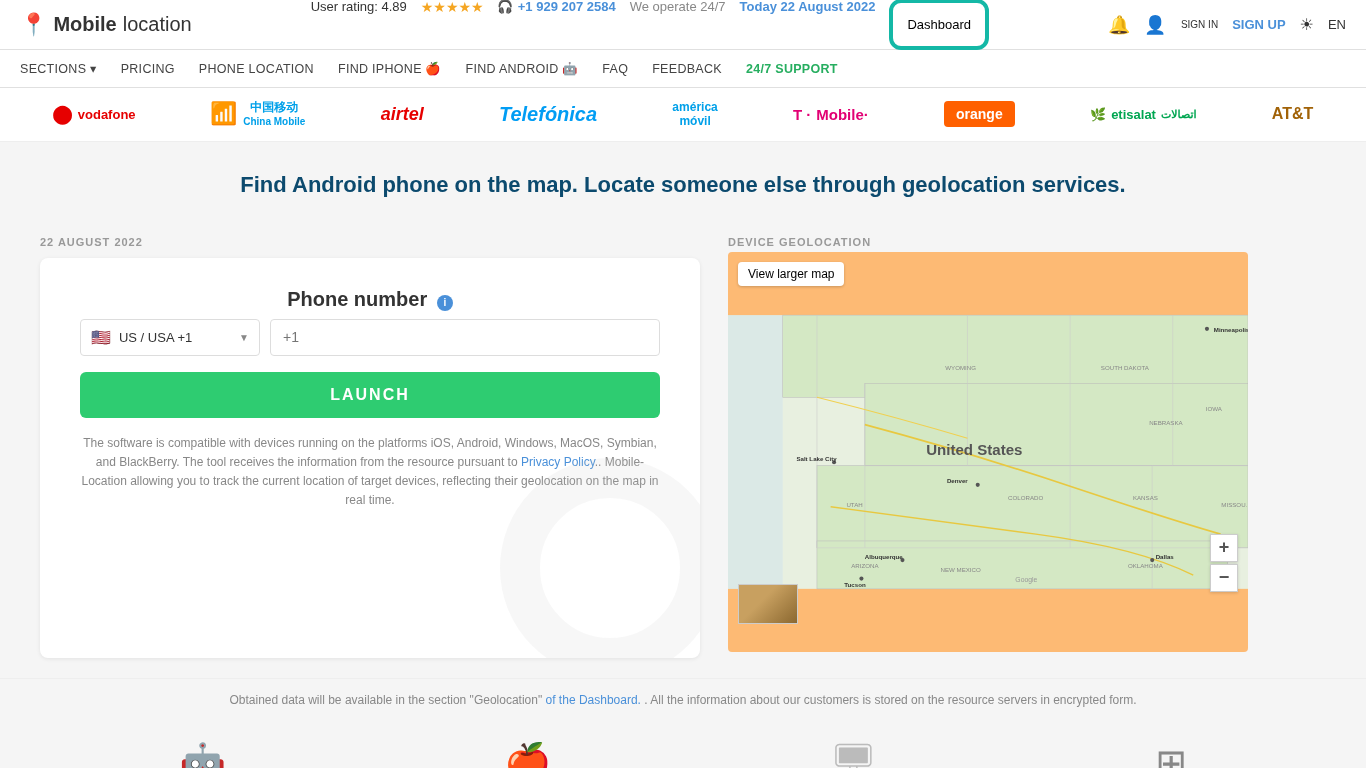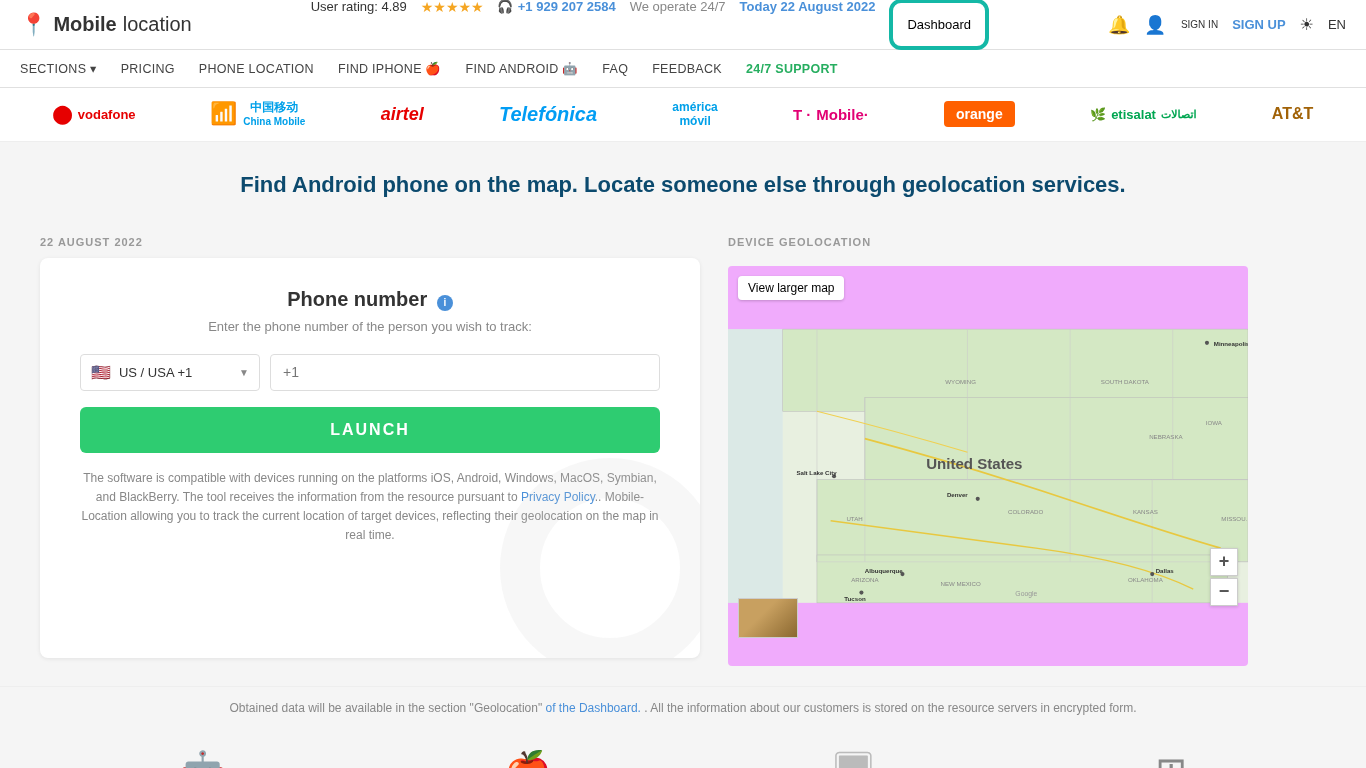--- a/index.html
+++ b/index.html
@@ -159,28 +159,28 @@
       font-weight: bold;
       letter-spacing: 2px;
       cursor: pointer;
       margin-bottom: 16px;
     }
     .form-description { font-size: 12px; color: #888; line-height: 1.6; text-align: center; }
     .form-description a { color: #4a90d9; text-decoration: none; }
 
     
     .right-panel { flex: 0 0 520px; }
-    .device-geo-label { font-size: 11px; font-weight: bold; color: #999; letter-spacing: 1px; margin-bottom: 18px; text-transform: uppercase; }
+    .device-geo-label { font-size: 11px; font-weight: bold; color: #999; letter-spacing: 1px; margin-bottom: 4px; text-transform: uppercase; }
     .map-container {
       position: relative;
       width: 100%;
       height: 400px;
       border-radius: 4px;
       overflow: hidden;
-      background: #f0abfc;
+      background: #fdba74;
     }
     .view-larger-btn {
       position: absolute;
       top: 10px;
       left: 10px;
       background: #fff;
       border: none;
       border-radius: 4px;
       padding: 5px 10px;
       font-size: 12px;
@@ -316,21 +316,20 @@
 <div class="main-content">
 
   <div class="left-panel">
     <div class="date-label">22 AUGUST 2022</div>
     <div class="form-card">
       <div class="watermark"></div>
       <h2>
         <span>Phone number</span>
         <span class="info-icon">i</span>
       </h2>
-      <p class="form-subtitle">Enter the phone number of the person you wish to track:</p>
       <div class="phone-inputs">
         <div class="country-select">
           <span class="flag">🇺🇸</span>
           <span>US / USA +1</span>
           <span class="chevron">▼</span>
         </div>
         <input class="phone-input" type="text" placeholder="+1" style="">
       </div>
       <button class="launch-btn">LAUNCH</button>
       <p class="form-description">

